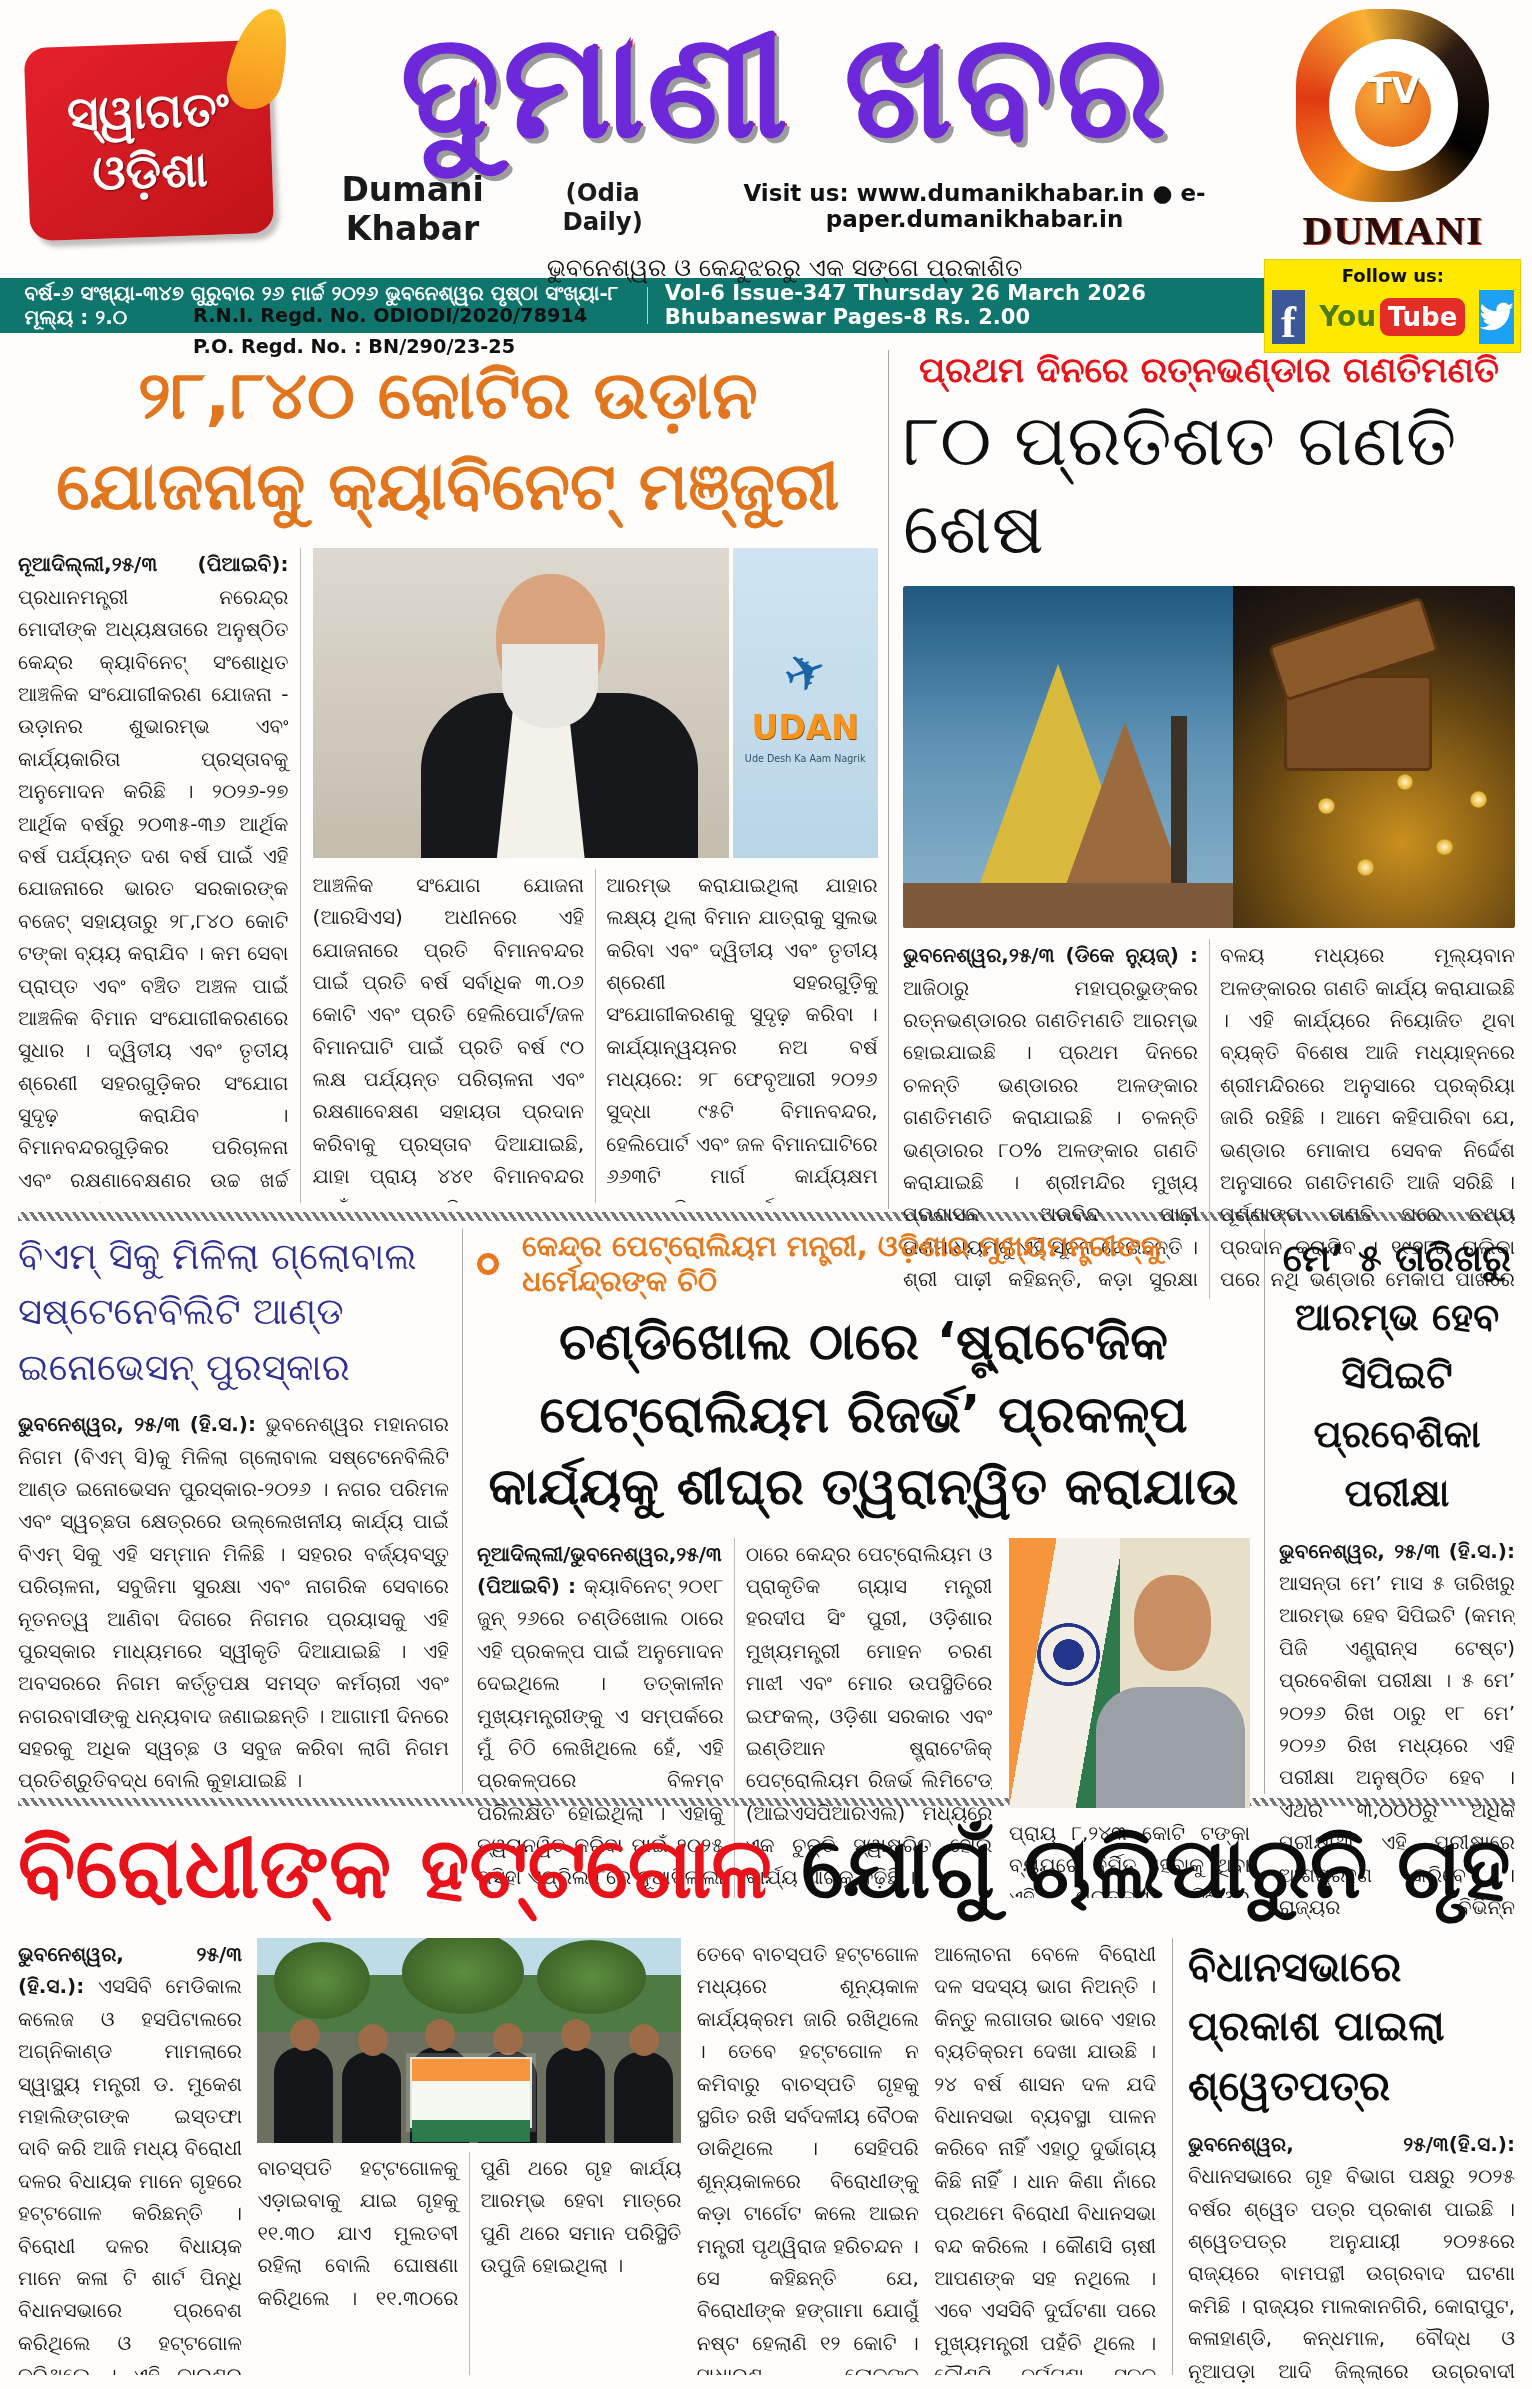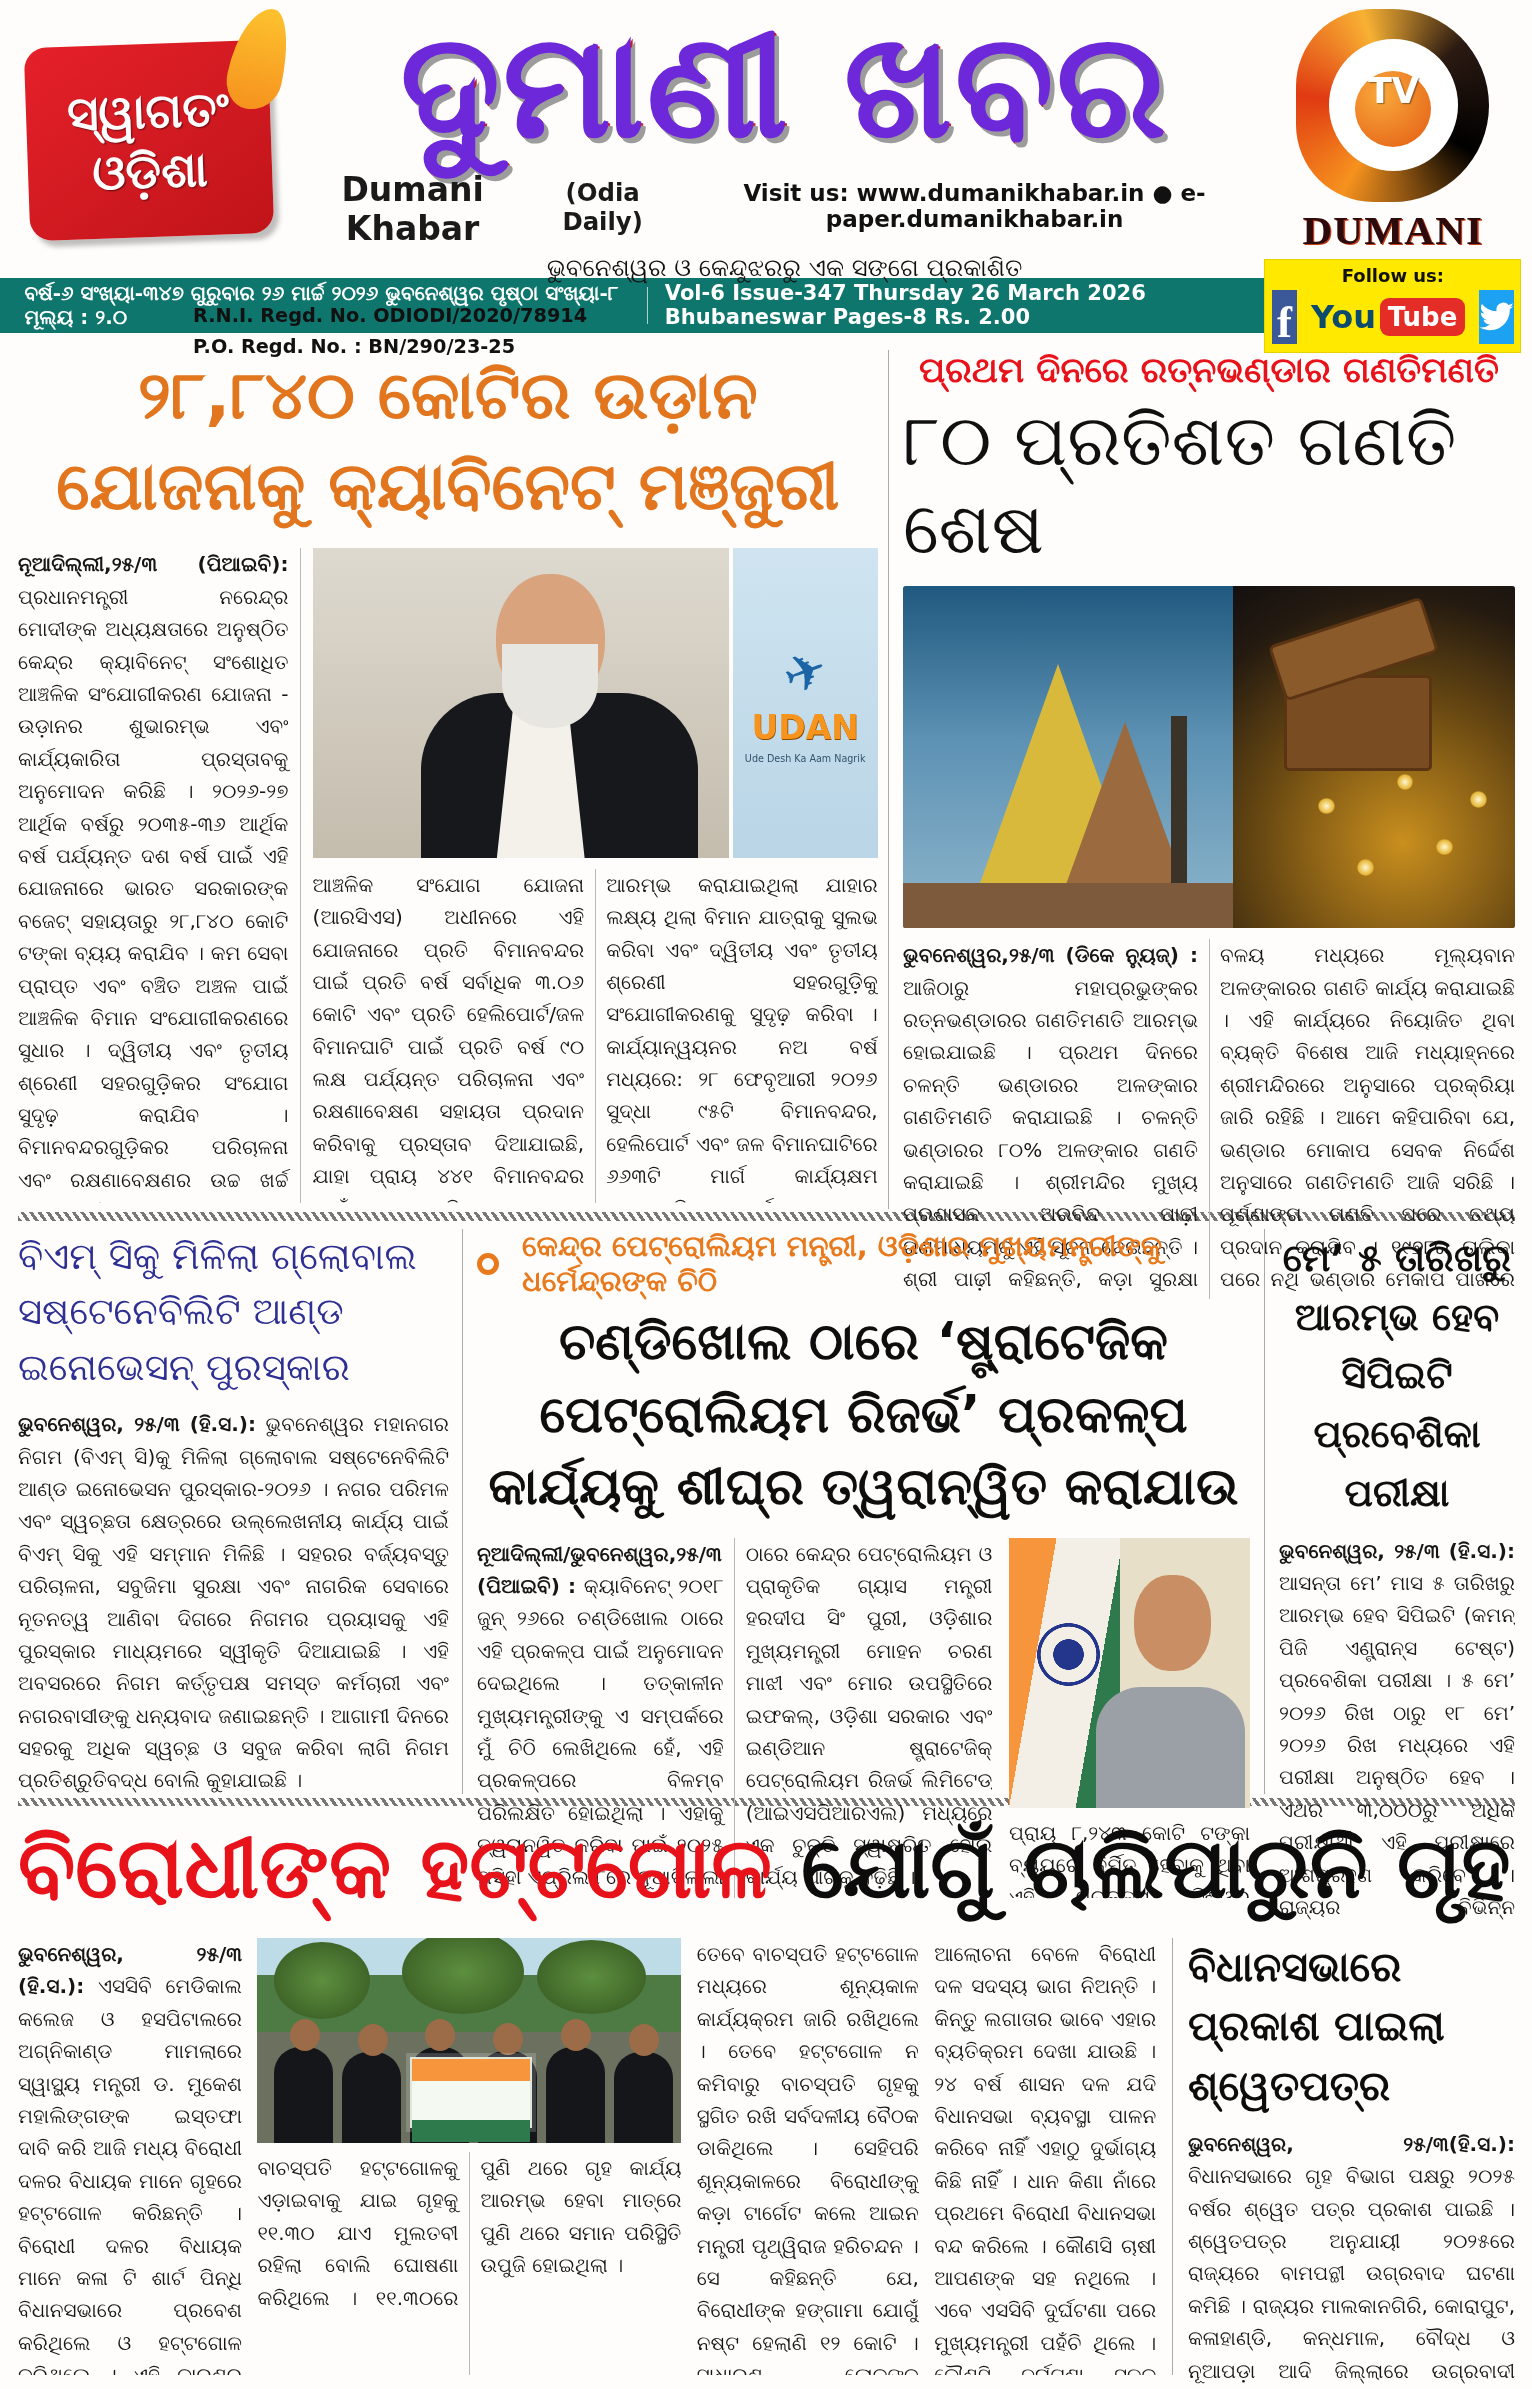--- a/index.html
+++ b/index.html
@@ -36,21 +36,21 @@
                background:radial-gradient(circle at 35% 30%,#f9a93c,#e35b12); display:flex; align-items:flex-start; justify-content:center; }
   .tv-circle span { color:#fff; font-weight:900; font-size:35px; text-shadow:1.3px 1.3px 1.3px rgba(0,0,0,.4); }
   .tv-name { margin-top:3.9px; font-family:"Liberation Serif","DejaVu Serif",serif; font-weight:900; font-size:41px;
              color:#2b0b0b; text-shadow:1.3px 1.3px 0 #c23a16; letter-spacing:1.3px; }
   .follow-bar { margin-top:5.1px; background:#ffe900; border:1.9px solid #e6d200; padding:5.1px 6.4px 7.7px; }
   .follow-label { font-size:18px; font-weight:bold; color:#111; }
   .social-row { display:flex; align-items:center; justify-content:center; gap:14px; margin-top:3.9px; }
   .fb { width:54px; height:54px; background:#3b5998; color:#fff; font-family:"Liberation Serif",serif;
         font-weight:900; font-size:45px; display:flex; align-items:flex-end; justify-content:center; line-height:.95; }
   .yt { display:flex; align-items:center; gap:3.9px; }
-  .yt-you { font-weight:900; font-size:32px; color:#0c4a6e; }
+  .yt-you { font-weight:900; font-size:28px; color:#4d7c0f; }
   .yt-tube { background:#e52d27; color:#fff; font-weight:900; font-size:26px; border-radius:9px; padding:3.9px 7.7px; }
   .tw { width:54px; height:54px; background:#1da1f2; display:flex; align-items:center; justify-content:center; }
 
   
   .datebar { margin:2.6px 0 0 0; height:55px; width:1312px; background:#0f766e; display:flex; align-items:center;
              color:#fff; font-weight:bold; }
   .datebar .od { font-size:20px; padding-left:24.4px; width:823px; }
   .db-div { width:1.9px; height:37px; background:#ffffffaa; margin:0 16.7px; }
   .datebar .en { font-size:21px; }
 

